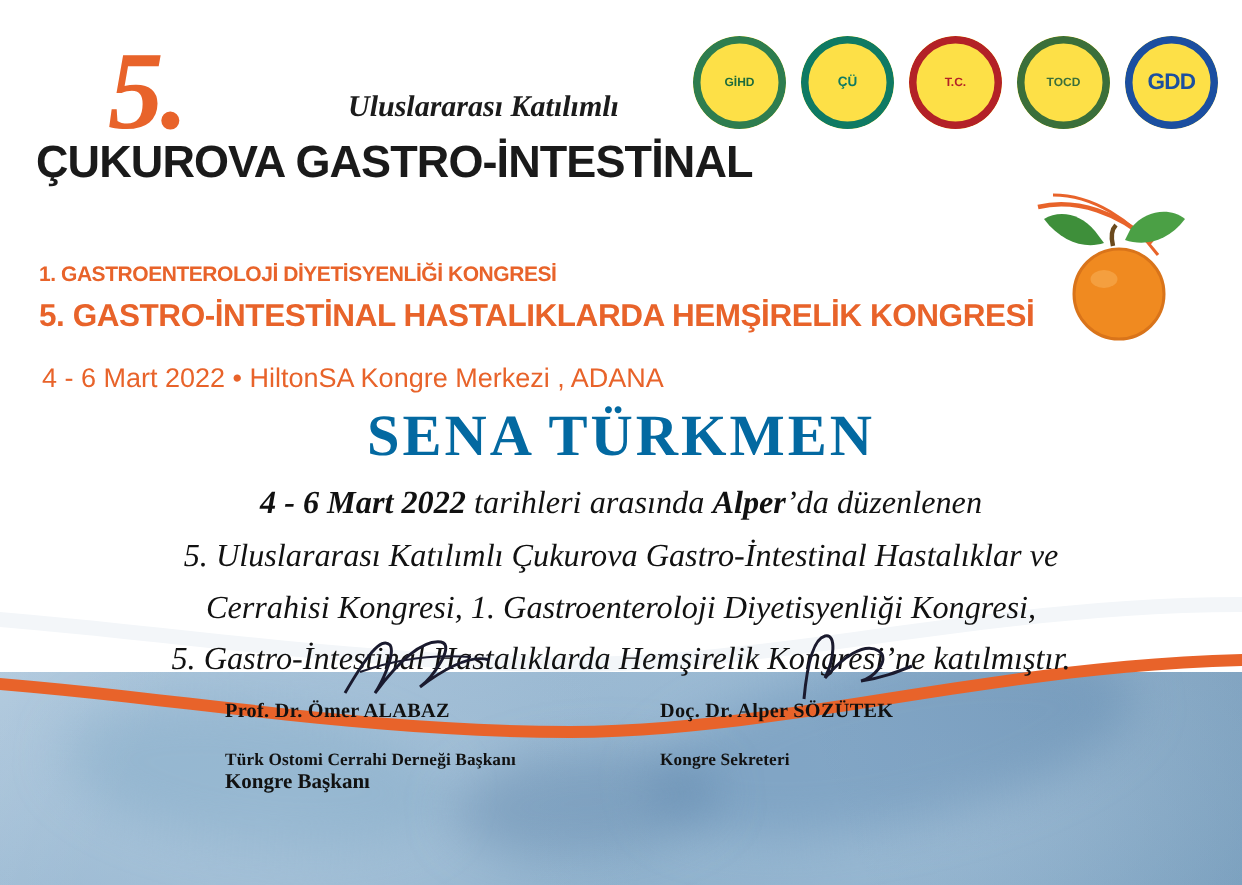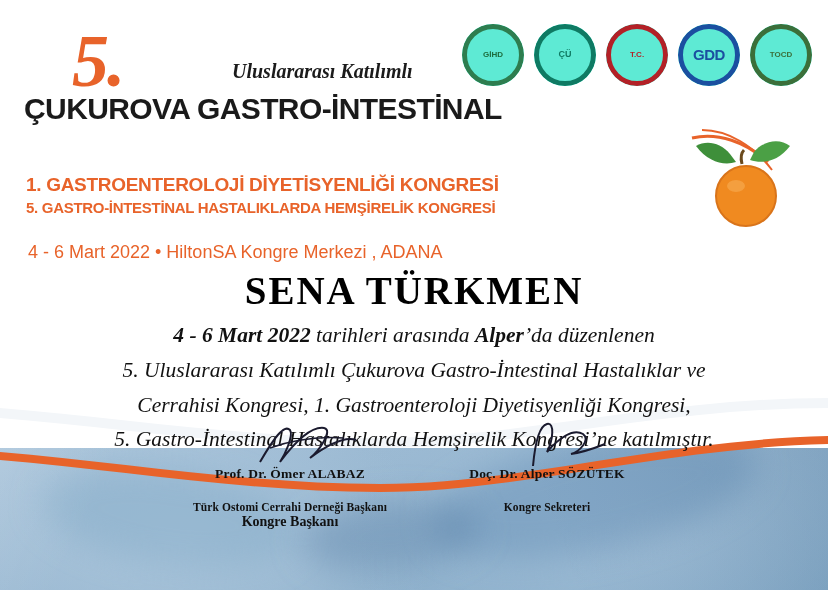--- a/index.html
+++ b/index.html
@@ -135,32 +135,32 @@
     font-size: 34px;
     color: #1a1a1a;
     letter-spacing: 0;
   }
   .sub-1 {
     position: absolute;
     left: 26px;
     top: 174px;
     font-family: "Liberation Sans", sans-serif;
     font-weight: bold;
-    font-size: 19px;
+    font-size: 14px;
     color: #e8632a;
     letter-spacing: -0.3px;
     white-space: nowrap;
   }
   .sub-2 {
     position: absolute;
     left: 26px;
     top: 199px;
     font-family: "Liberation Sans", sans-serif;
     font-weight: bold;
-    font-size: 15px;
+    font-size: 21px;
     color: #e8632a;
     letter-spacing: -0.3px;
     white-space: nowrap;
   }
   .venue {
     position: absolute;
     left: 28px;
     top: 242px;
     font-family: "Liberation Sans", sans-serif;
     font-size: 18px;
@@ -178,21 +178,21 @@
     align-items: flex-start;
   }
   .logo {
     width: 62px;
     height: 62px;
     border-radius: 50%;
     display: flex;
     align-items: center;
     justify-content: center;
     position: relative;
-    background: #5eead4;
+    background: #fde047;
     box-sizing: border-box;
     overflow: hidden;
   }
   .logo .ring {
     position: absolute;
     inset: 0;
     border-radius: 50%;
     border: 5px solid #2b6f3f;
     box-sizing: border-box;
   }
@@ -230,47 +230,46 @@
   .recipient {
     position: absolute;
     left: 0;
     right: 0;
     top: 268px;
     text-align: center;
     font-family: "Liberation Serif", serif;
     font-weight: bold;
     font-size: 39px;
     letter-spacing: 2px;
-    color: #000000;
+    color: #0369a1;
   }
   .body-lines {
     position: absolute;
     left: 0;
     right: 0;
     top: 318px;
     text-align: center;
     font-family: "Liberation Serif", serif;
     font-size: 21.5px;
     color: #111111;
     line-height: 1.62;
   }
   .body-lines .ln { white-space: nowrap; }
   .body-lines b { font-weight: bold; }
   .body-lines i { font-style: italic; }
 
   
   .sig-block {
     position: absolute;
     top: 470px;
-    text-align: center;
     font-family: "Liberation Serif", serif;
     color: #111111;
   }
   .sig-left  { left: 150px; width: 280px; }
-  .sig-right { left: 407px; width: 280px; }
+  .sig-right { left: 440px; width: 280px; }
   .sig-mark {
     height: 48px;
     margin-top: -52px;
     position: relative;
   }
   .sig-name {
     font-size: 13.5px;
     font-weight: bold;
     letter-spacing: 0.2px;
   }
@@ -329,27 +328,27 @@
       <div class="inner">GİHD</div>
     </div>
     <div class="logo logo-2">
       <div class="ring"></div>
       <div class="inner">ÇÜ</div>
     </div>
     <div class="logo logo-3">
       <div class="ring"></div>
       <div class="inner">T.C.</div>
     </div>
+    <div class="logo logo-4">
+      <div class="ring"></div>
+      <div class="inner">TOCD</div>
+    </div>
     <div class="logo logo-5">
       <div class="ring"></div>
       <div class="inner">GDD</div>
-    </div>
-    <div class="logo logo-4">
-      <div class="ring"></div>
-      <div class="inner">TOCD</div>
     </div>
   </div>
 
   <div class="orange-deco">
     <svg width="120" height="110" viewBox="0 0 120 110">
       <path d="M8,10 C34,4 62,14 84,34" stroke="#e8632a" stroke-width="3" fill="none"></path>
       <path d="M18,2 C44,2 70,18 88,42" stroke="#e8632a" stroke-width="2" fill="none"></path>
       <path d="M46,26 C36,14 22,12 12,18 C24,34 40,38 52,34 Z" fill="#3e8f3a"></path>
       <path d="M70,24 C80,12 96,10 106,18 C94,34 78,36 66,32 Z" fill="#4ba045"></path>
       <path d="M58,36 C56,28 58,24 60,22" stroke="#6b4a1d" stroke-width="3" fill="none"></path>

